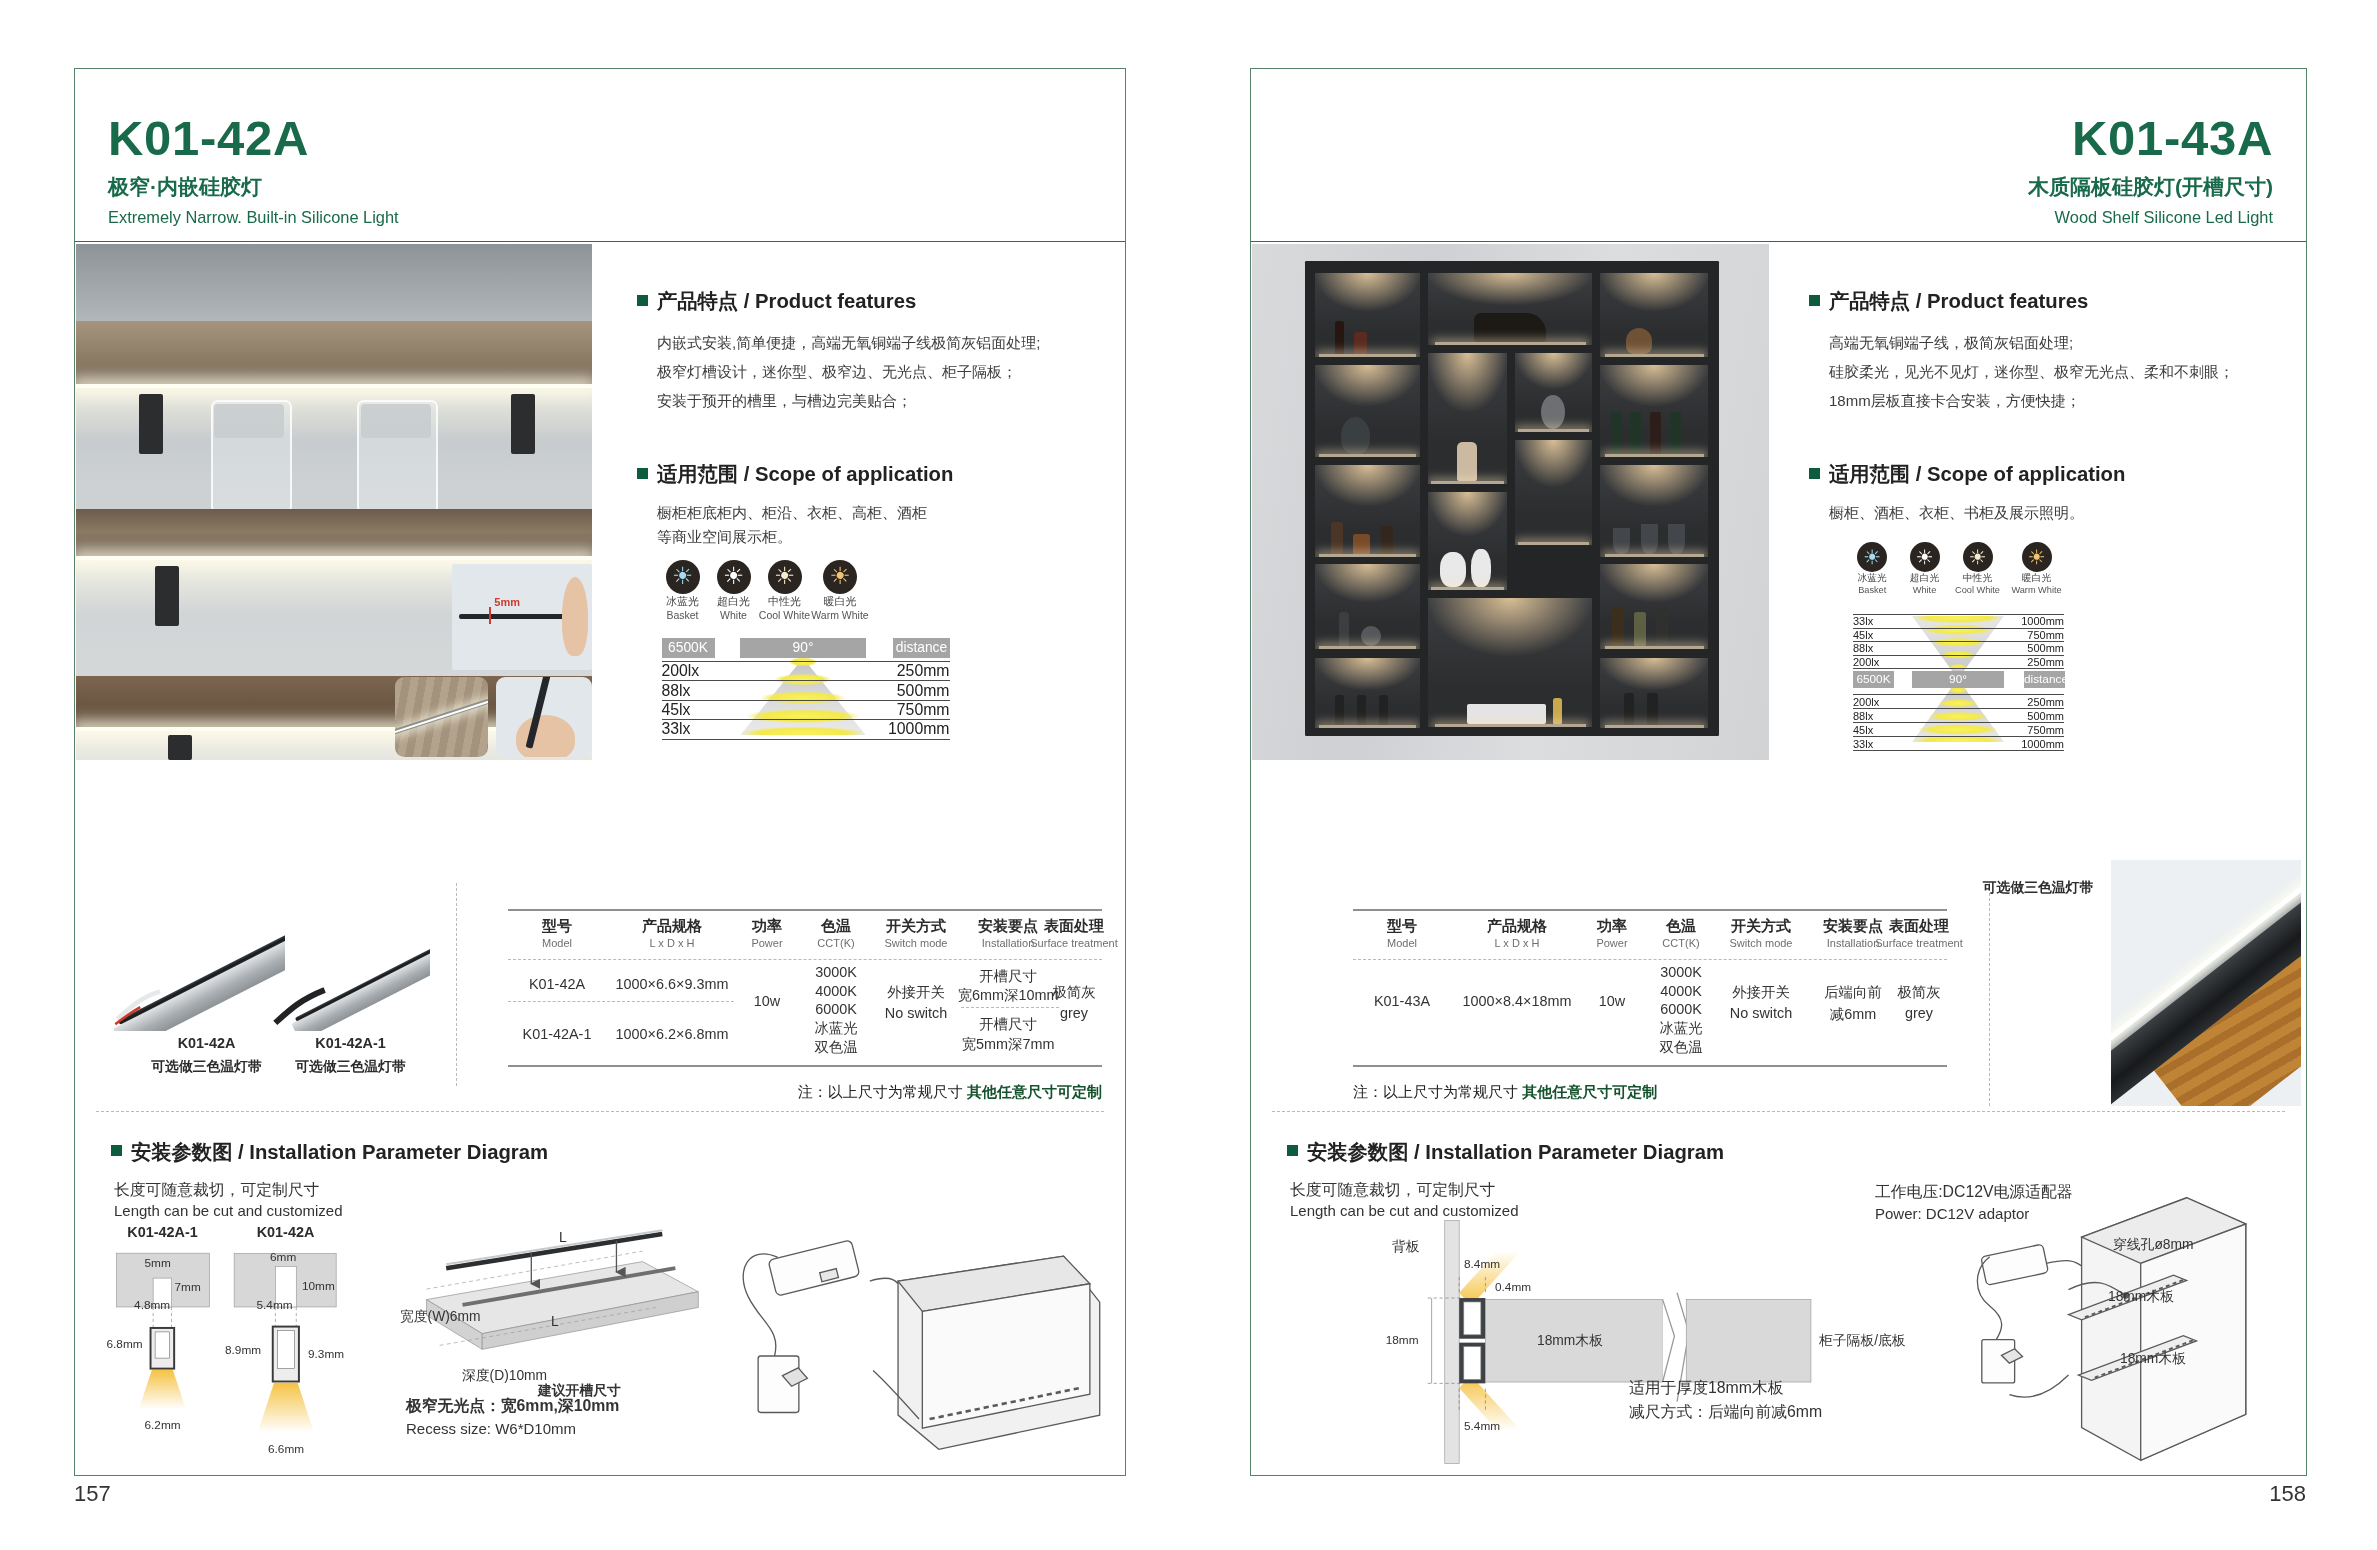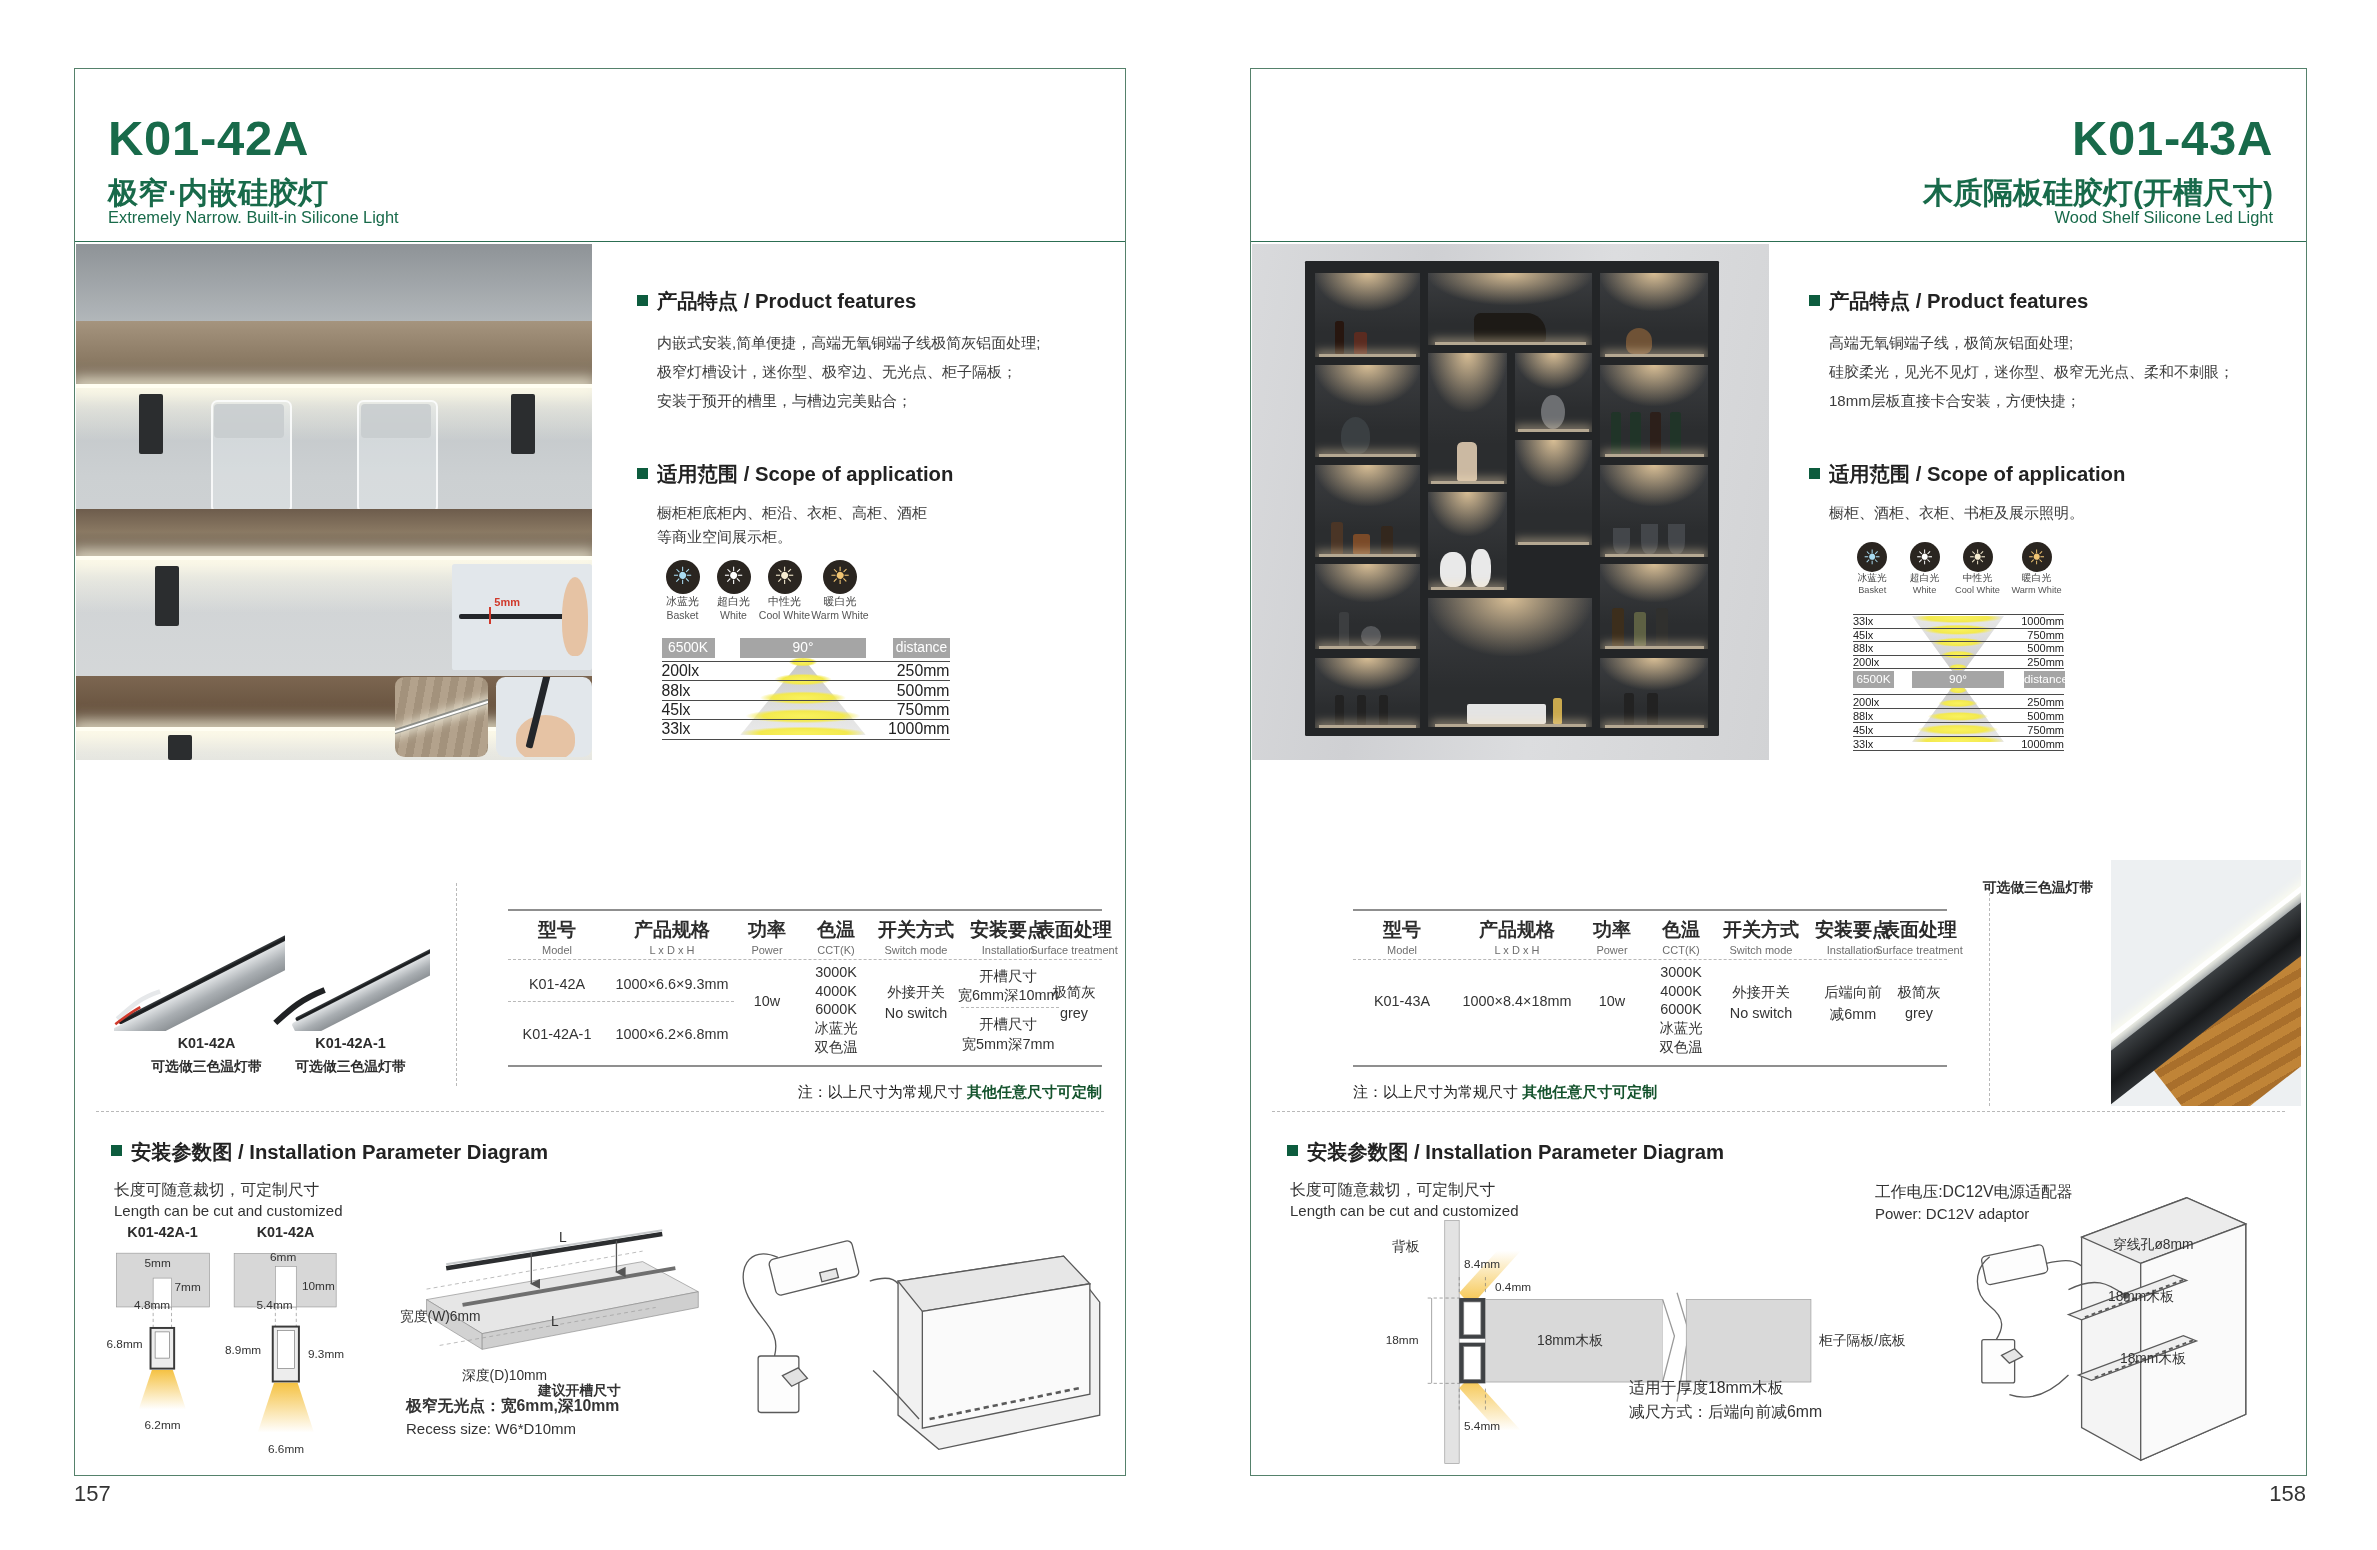--- a/index.html
+++ b/index.html
@@ -1,40 +1,40 @@
 <!DOCTYPE html>
 <html style="font-size:10.5px"><head>
 <meta charset="utf-8">
 <style>
   html,body{margin:0;padding:0;background:#fff}
   #sheet{position:relative;width:2377px;height:1550px;background:#fff;overflow:hidden;
          font-family:"Liberation Sans","DejaVu Sans",sans-serif;color:#2e2e2e}
   .a{position:absolute}
   .page{position:absolute;top:68px;height:1406px;background:#fff;border:1.3px solid #55816b}
   .model{font-size:49px;font-weight:800;color:#186a4a;letter-spacing:0.7px;white-space:nowrap}
-  .tcn{font-size:30px;font-weight:700;color:#186a4a;white-space:nowrap}
+  .tcn{font-size:21px;font-weight:700;color:#186a4a;white-space:nowrap}
   .ten{font-size:16.4px;color:#186a4a;white-space:nowrap}
   .rule{height:1.3px;background:#2c6e52;left:0;right:0}
   .sec{font-size:20.3px;font-weight:700;color:#222;white-space:nowrap}
   .sq{width:11px;height:11px;background:#0d5c3e}
   .bodytxt{font-size:15px;color:#3c3c3c;white-space:nowrap}
   .iccn{font-size:11px;color:#444;text-align:center}
   .icen{font-size:10.5px;color:#555;text-align:center}
   .disc{width:34px;height:34px;border-radius:50%;background:#2a2520;margin:0 auto;display:flex;align-items:center;justify-content:center}
   .disc span{font-size:23.6px;line-height:1}
   .disc.sm{width:30px;height:30px}.disc.sm span{font-size:20.3px}
   .pm-bar{background:#a5a5a5;color:#fff;text-align:center;font-size:13.8px;height:19.7px;line-height:19.7px}
   .pm-bar.sm{height:17px;line-height:17px;font-size:11.8px}
   .pm-rows{border-top:1.3px solid #4a4a4a}
   .pm-row{display:flex;justify-content:space-between;align-items:center;border-bottom:1.3px solid #4a4a4a;
           font-size:15.8px;color:#222;position:relative;z-index:2}
   .pm-row.sm{font-size:11px;border-bottom-width:1px}
   .st-line{height:2px;background:#8f8f8f}
   .stc{position:absolute;transform:translateX(-50%);text-align:center;white-space:nowrap}
-  .sth-cn{font-size:19px;font-weight:700;color:#2c2c2c}
+  .sth-cn{font-size:15px;font-weight:700;color:#2c2c2c}
   .sth-en{font-size:11px;color:#6e6e6e;margin-top:1.3px}
   .cellt{font-size:14.4px;color:#333;white-space:nowrap}
   .dashh{border-top:1.3px dashed #b9b9b9}
   .dashv{border-left:1.3px dashed #b9b9b9}
   .notep{font-size:15px;color:#222;white-space:nowrap}
   .hl{color:#14532d;font-weight:700}
   .cutcn{font-size:15.8px;color:#333;white-space:nowrap}
   .cuten{font-size:15px;color:#333;white-space:nowrap}
   .dim{font-size:11.8px;color:#333;white-space:nowrap}
   .dlab{font-size:13.8px;color:#333;white-space:nowrap}

